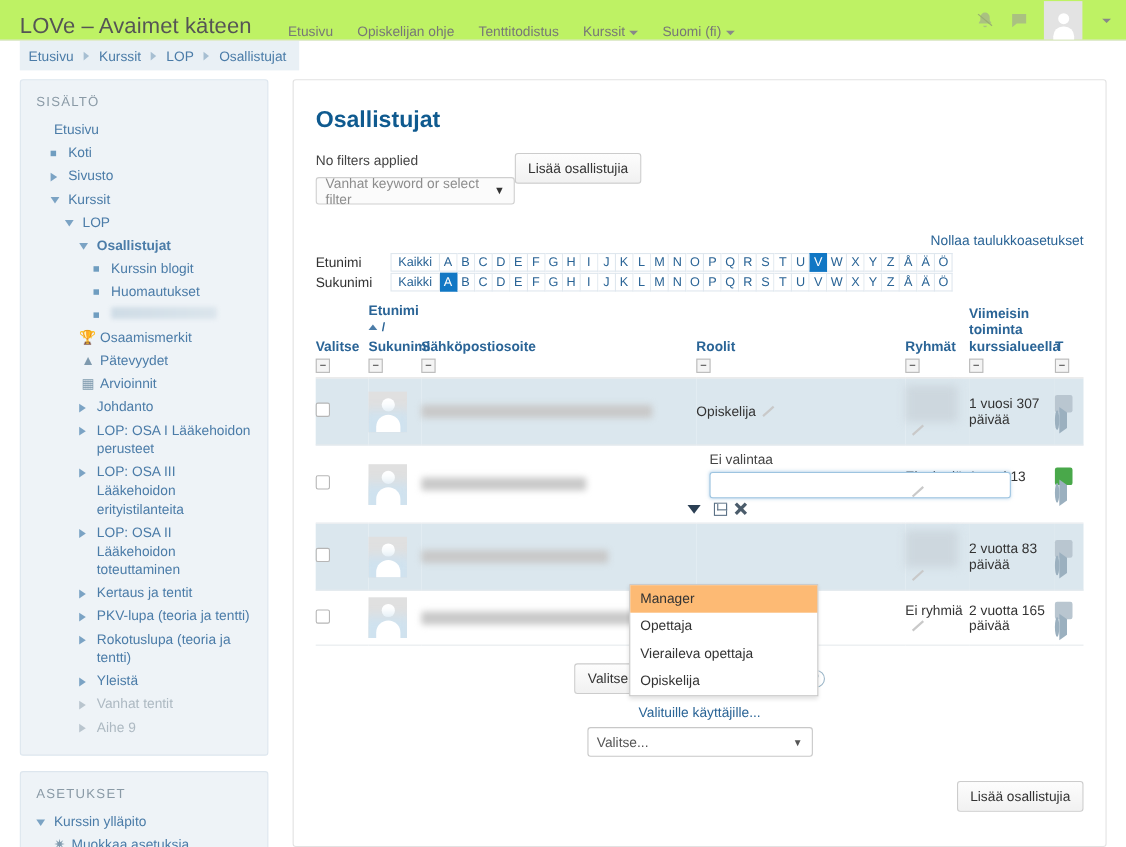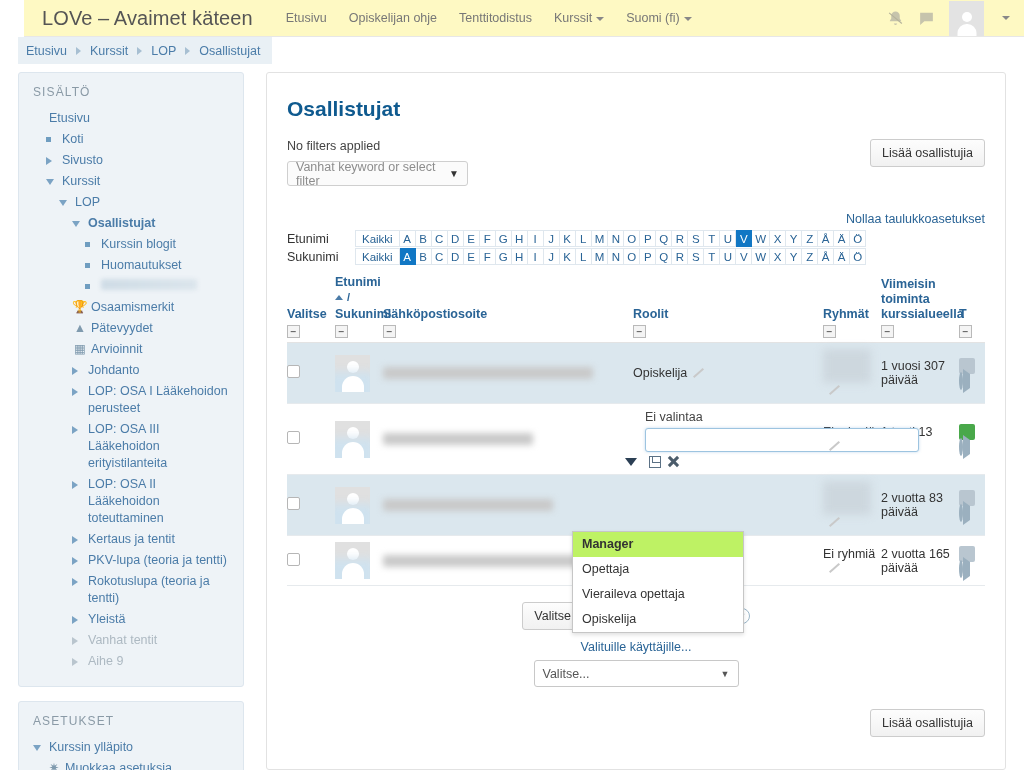--- a/index.html
+++ b/index.html
@@ -9,27 +9,26 @@
     overflow: hidden;
     background: #ffffff;
     font-family: "Liberation Sans", sans-serif;
     font-size: 13px;
     color: #333333;
   }
 
   
   .navbar {
     height: 37px;
-    background: #fef9c3;
+    background: #bef264;
     border-bottom: 1px solid #e7e7e7;
     display: flex;
-    align-items: center;
+    align-items: flex-end;
     padding: 0 8px 0 18px;
     position: relative;
-    margin-left: 24px;
   }
   .brand {
     font-size: 20px;
     color: #555555;
     letter-spacing: .1px;
     white-space: nowrap;
     margin-right: 22px;
   }
   .nav-links { display: flex; align-items: center; }
   .nav-link {
@@ -200,21 +199,20 @@
   }
   h1.page-title {
     font-size: 21px;
     color: #0f5a8f;
     margin: 6px 0 18px 0;
     font-weight: bold;
   }
   .filters-row {
     display: flex;
     align-items: flex-start;
-    justify-content: space-between;
     margin-top: 10px;
   }
   .nofilters { font-size: 12.5px; color: #444; margin-bottom: 8px; }
   .filter-select {
     border: 1px solid #cfcfcf;
     border-radius: 3px;
     background: #fbfbfb;
     height: 25px;
     width: 181px;
     padding: 0 8px;
@@ -413,21 +411,21 @@
     z-index: 40;
     padding: 0;
   }
   .dd-item {
     padding: 4px 9px;
     font-size: 12.5px;
     color: #333;
     cursor: pointer;
     line-height: 17px;
   }
-  .dd-item.hl { background: #bef264; font-weight: bold; }
+  .dd-item.hl { background: #fdba74; }
 
   .badge-blur {
     height: 34px; width: 48px;
     background: #cdd7de;
     filter: blur(4px);
     border-radius: 3px;
   }
   .status-col { width: 26px; }
   .status-ico-box {
     width: 16px; height: 16px;

